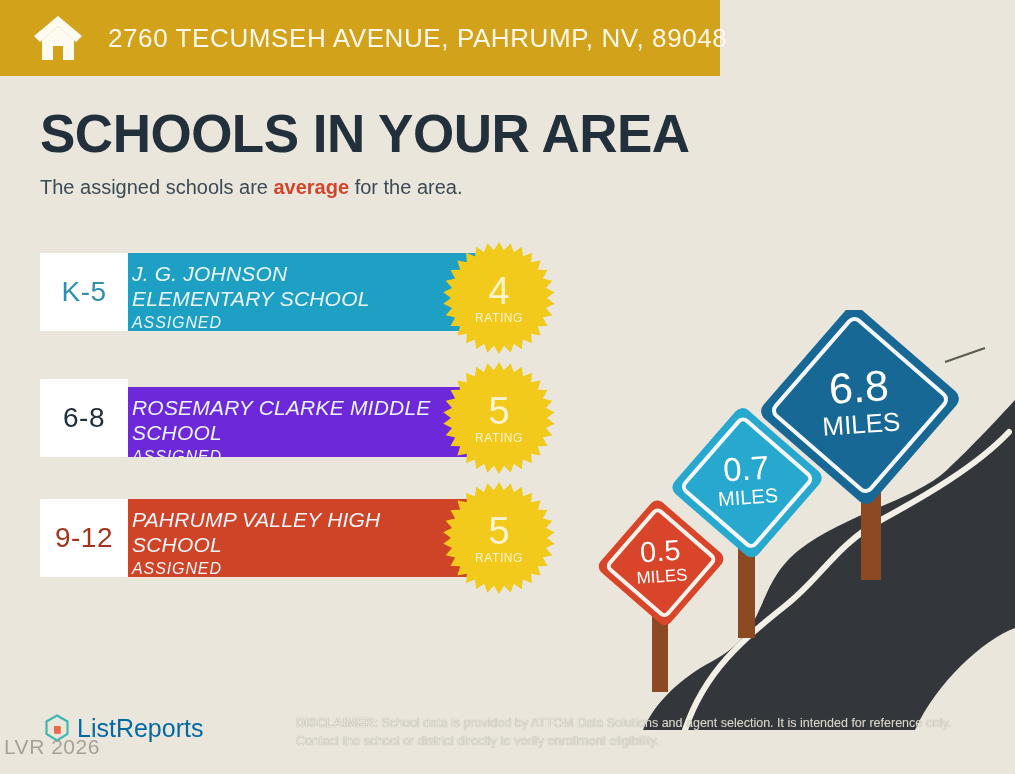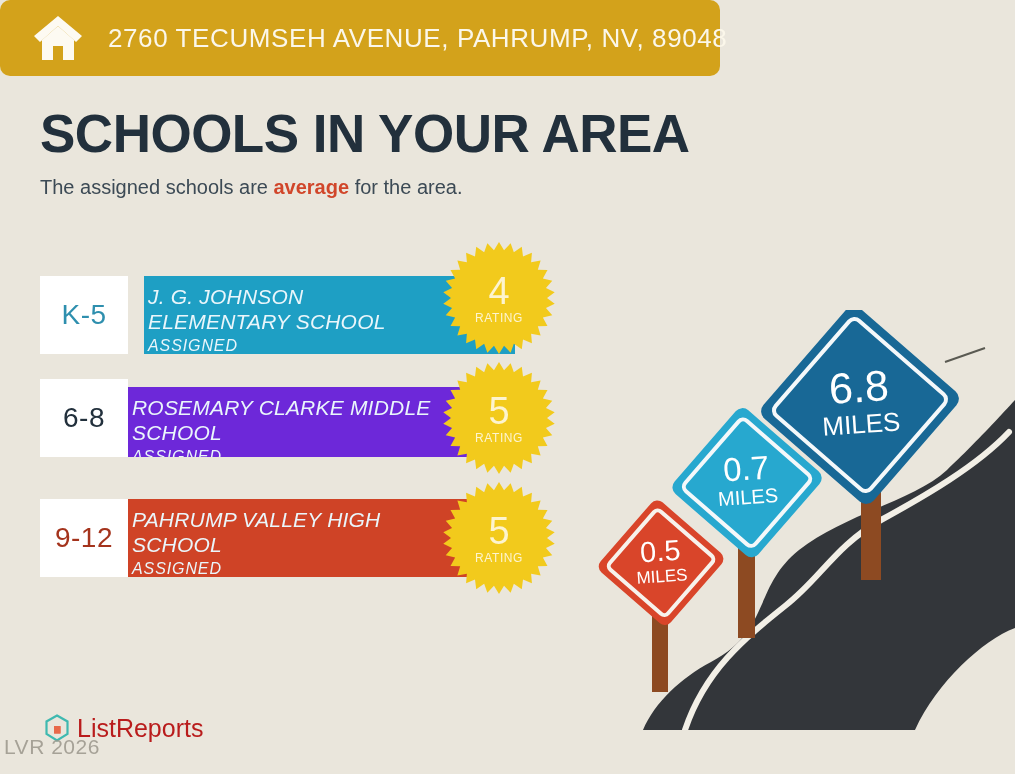--- a/index.html
+++ b/index.html
@@ -20,21 +20,20 @@
 
   
   #header-bar {
     position: absolute;
     left: 0; top: 0;
     width: 720px;
     height: 76px;
     background: #d3a21b;
     display: flex;
     align-items: center;
-    border-radius: 10px;
   }
   #home-icon {
     margin-left: 32px;
     width: 52px;
     height: 48px;
     flex: 0 0 auto;
   }
   #address-text {
     margin-left: 24px;
     color: #fbf7ea;
@@ -107,21 +106,21 @@
 
   
   .school-row {
     position: absolute;
     left: 40px;
     width: 475px;
     height: 78px;
     display: flex;
     align-items: stretch;
   }
-  #school-row-0 { top: 276px; gap: 16px; }
+  #school-row-0 { top: 253px; }
   #school-row-1 { top: 379px; }
   #school-row-2 { top: 499px; }
 
   .grade-box {
     width: 88px;
     flex: 0 0 88px;
     background: #ffffff;
     display: flex;
     align-items: center;
     justify-content: center;
@@ -201,21 +200,21 @@
     align-items: center;
   }
   #footer-logo .logo-mark {
     width: 26px;
     height: 28px;
     flex: 0 0 auto;
   }
   #footer-logo .logo-text {
     margin-left: 7px;
     font-size: 25px;
-    color: #b91c1c;
+    color: #0369a1;
     line-height: 1;
   }
   #watermark {
     position: absolute;
     left: 4px;
     top: 736px;
     font-size: 21px;
     color: #9b978c;
     opacity: 0.85;
     line-height: 1;
@@ -351,14 +350,17 @@
     <span class="logo-mark">
       <svg viewBox="0 0 26 28" width="26" height="28" aria-hidden="true">
         <path d="M13 1.5 L23.5 7.5 L23.5 20 L13 26.5 L2.5 20 L2.5 7.5 Z" fill="none" stroke="#3fb9b0" stroke-width="2.2"></path>
         <path d="M10 12 L16.5 12 L16.5 19.5 L10 19.5 Z" fill="#e8694a"></path>
         <path d="M16.5 12 L16.5 19.5 L10 19.5 Z" fill="#e8694a"></path>
       </svg>
     </span>
     <span class="logo-text">ListReports</span>
   </div>
   <div id="watermark">LVR 2026</div>
+  <div id="disclaimer">
+    <span class="dis-label">DISCLAIMER:</span><span> School data is provided by ATTOM Data Solutions and agent selection. It is intended for reference only. Contact the school or district directly to verify enrollment eligibility.</span>
+  </div>
 
 </div>
 
 </body></html>

